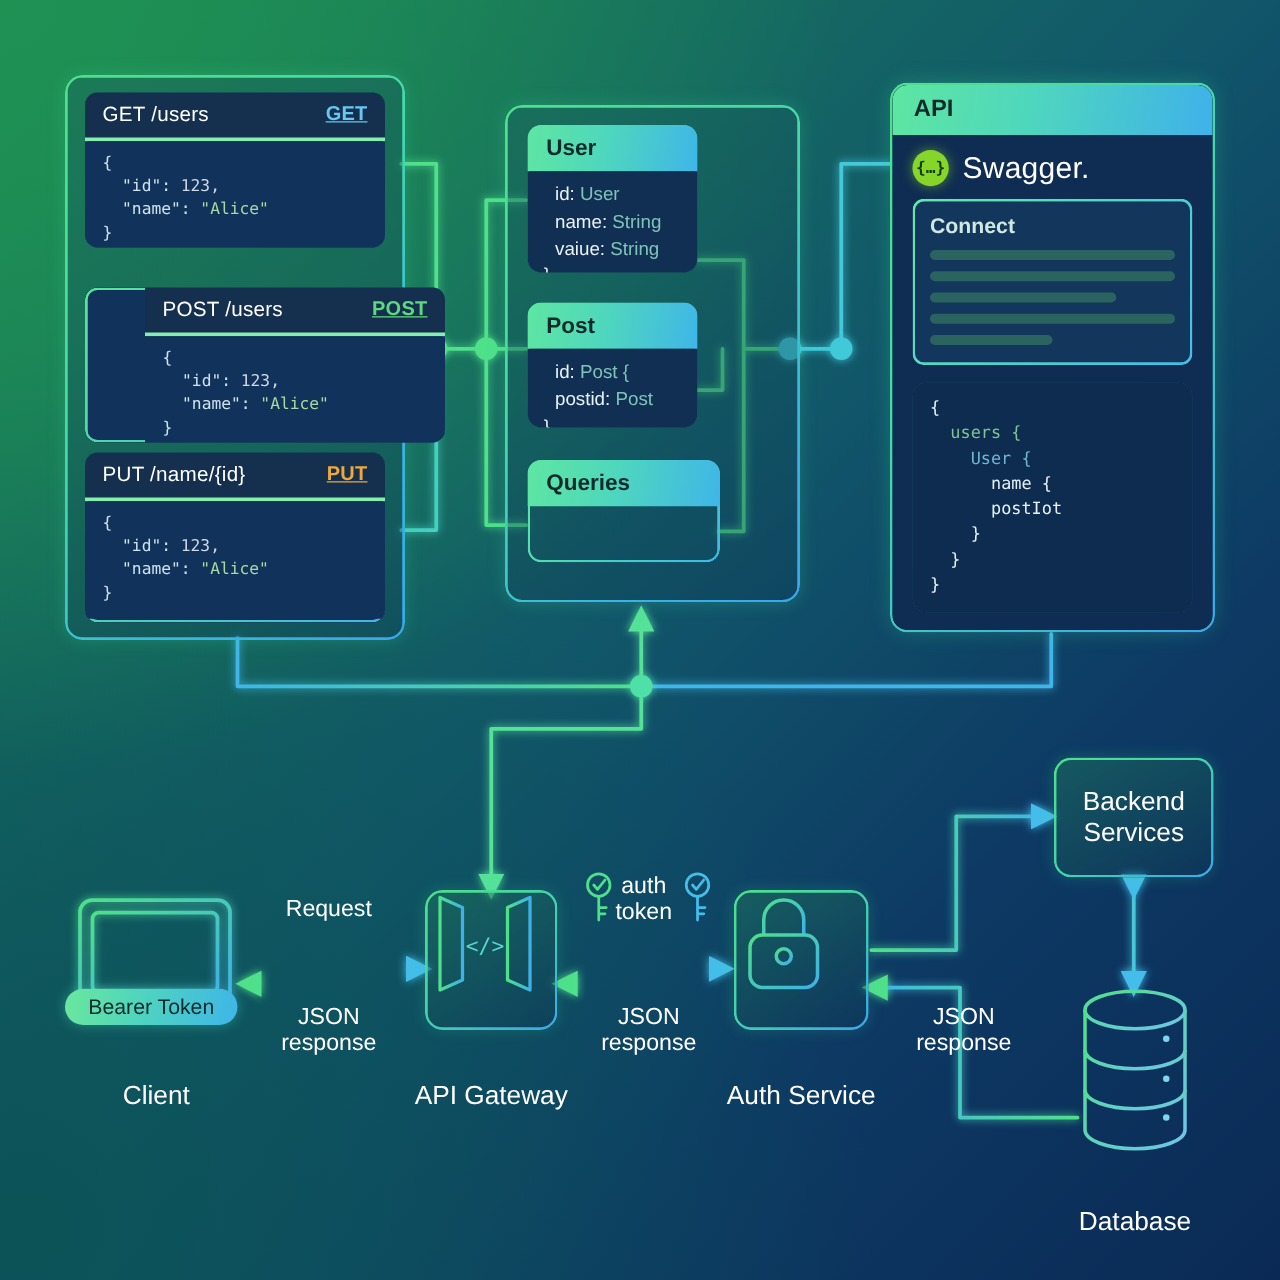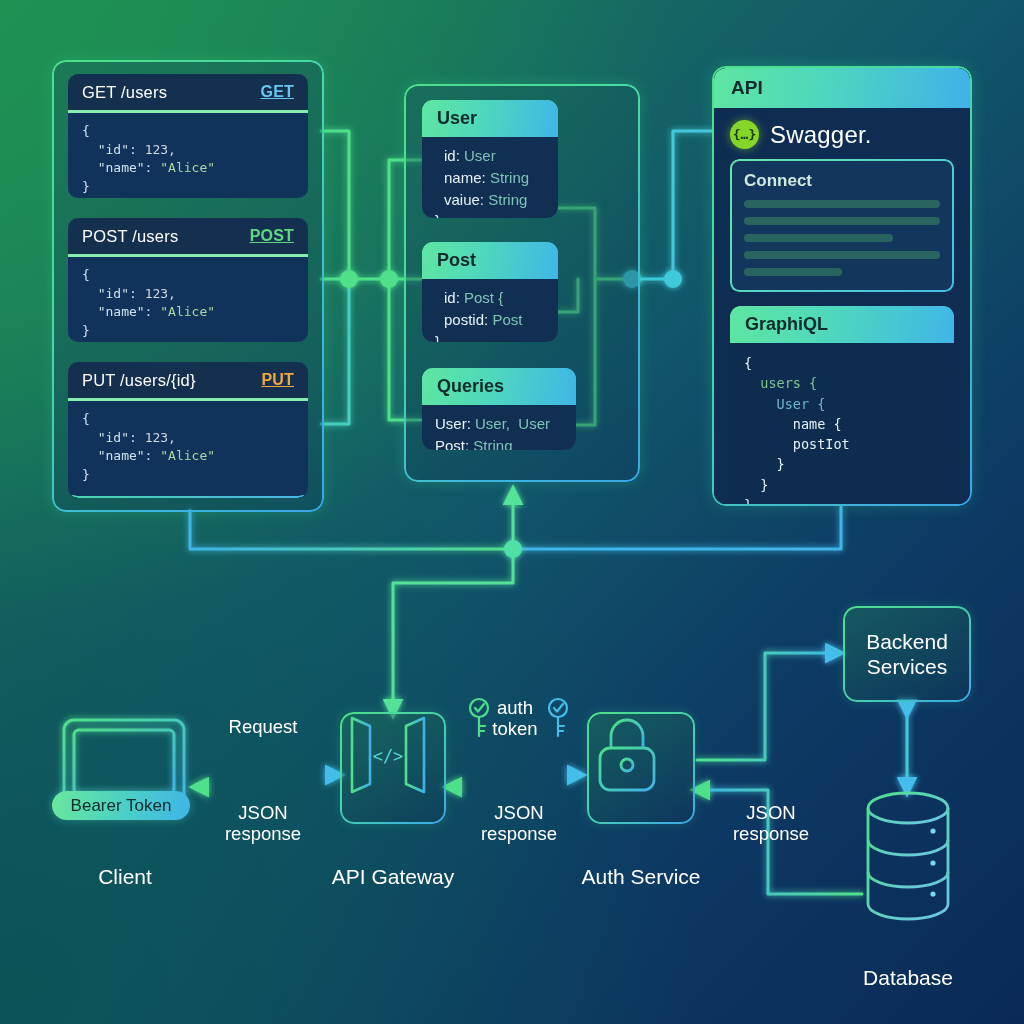--- a/index.html
+++ b/index.html
@@ -229,34 +229,34 @@
       <div class="card-head">
         <span>GET /users</span>
         <span class="meth" style="color:#67c7f0">GET</span>
       </div>
       <div class="card-body"><span>{</span>
 <span>  "id": </span><span class="num">123,</span>
 <span>  "name": </span><span class="str">"Alice"</span>
 <span>}</span></div>
     </div>
 
-    <div class="abs card" style="left:16px;top:158px;width:240px;height:124px;">
+    <div class="abs card" style="left:16px;top:170px;width:240px;height:124px;padding-left:48px;">
       <div class="card-head">
         <span>POST /users</span>
         <span class="meth" style="color:#5fd97f">POST</span>
       </div>
       <div class="card-body"><span>{</span>
 <span>  "id": </span><span class="num">123,</span>
 <span>  "name": </span><span class="str">"Alice"</span>
 <span>}</span></div>
     </div>
 
     <div class="abs card" style="left:16px;top:302px;width:240px;height:136px;">
       <div class="card-head">
-        <span>PUT /users/{id}</span>
+        <span>PUT /name/{id}</span>
         <span class="meth" style="color:#f0a83c">PUT</span>
       </div>
       <div class="card-body"><span>{</span>
 <span>  "id": </span><span class="num">123,</span>
 <span>  "name": </span><span class="str">"Alice"</span>
 <span>}</span></div>
     </div>
   </div>
 
   <div class="abs panel" style="left:404px;top:84px;width:236px;height:398px;">
@@ -271,22 +271,20 @@
 
     <div class="abs schema" style="left:18px;top:158px;width:136px;height:100px;">
       <div class="schema-head">Post</div>
       <div class="schema-body"><span style="padding-left:9px">id:</span> <span class="ty">Post {</span>
 <span style="padding-left:9px">postid:</span> <span class="ty">Post</span>
 <span class="br">}</span></div>
     </div>
 
     <div class="abs schema" style="left:18px;top:284px;width:154px;height:82px;">
       <div class="schema-head">Queries</div>
-      <div class="schema-body"><span>User:</span> <span class="ty">User,  User</span>
-<span>Post:</span> <span class="ty">String</span></div>
     </div>
   </div>
 
   <div class="abs" style="left:712px;top:66px;width:260px;height:440px;border-radius:16px;
        box-shadow:0 0 16px rgba(60,220,150,.25);">
     <div class="abs" style="inset:0;border-radius:14px;padding:2px;
          background:linear-gradient(135deg,#4fe08a,#46d9a6 40%,#3aa7e8);
          -webkit-mask:linear-gradient(#000 0 0) content-box,linear-gradient(#000 0 0);
          -webkit-mask-composite:xor;mask-composite:exclude;pointer-events:none;"></div>
     <div class="abs" style="left:2px;top:2px;right:2px;bottom:2px;border-radius:12px;overflow:hidden;background:#0f2d52;">
@@ -301,21 +299,20 @@
         <div class="connect-box">
           <div class="connect-title">Connect</div>
           <div class="skel" style="width:100%"></div>
           <div class="skel" style="width:100%"></div>
           <div class="skel" style="width:76%"></div>
           <div class="skel" style="width:100%"></div>
           <div class="skel" style="width:50%;margin-bottom:0;"></div>
         </div>
 
         <div class="gq-wrap">
-          <div class="schema-head" style="border-radius:0;">GraphiQL</div>
           <div class="gq-body"><span>{</span>
   <span class="gq-kw">users {</span>
     <span class="gq-ty">User {</span>
       <span>name {</span>
       <span>postIot</span>
     <span>}</span>
   <span>}</span>
 <span>}</span></div>
         </div>
 

